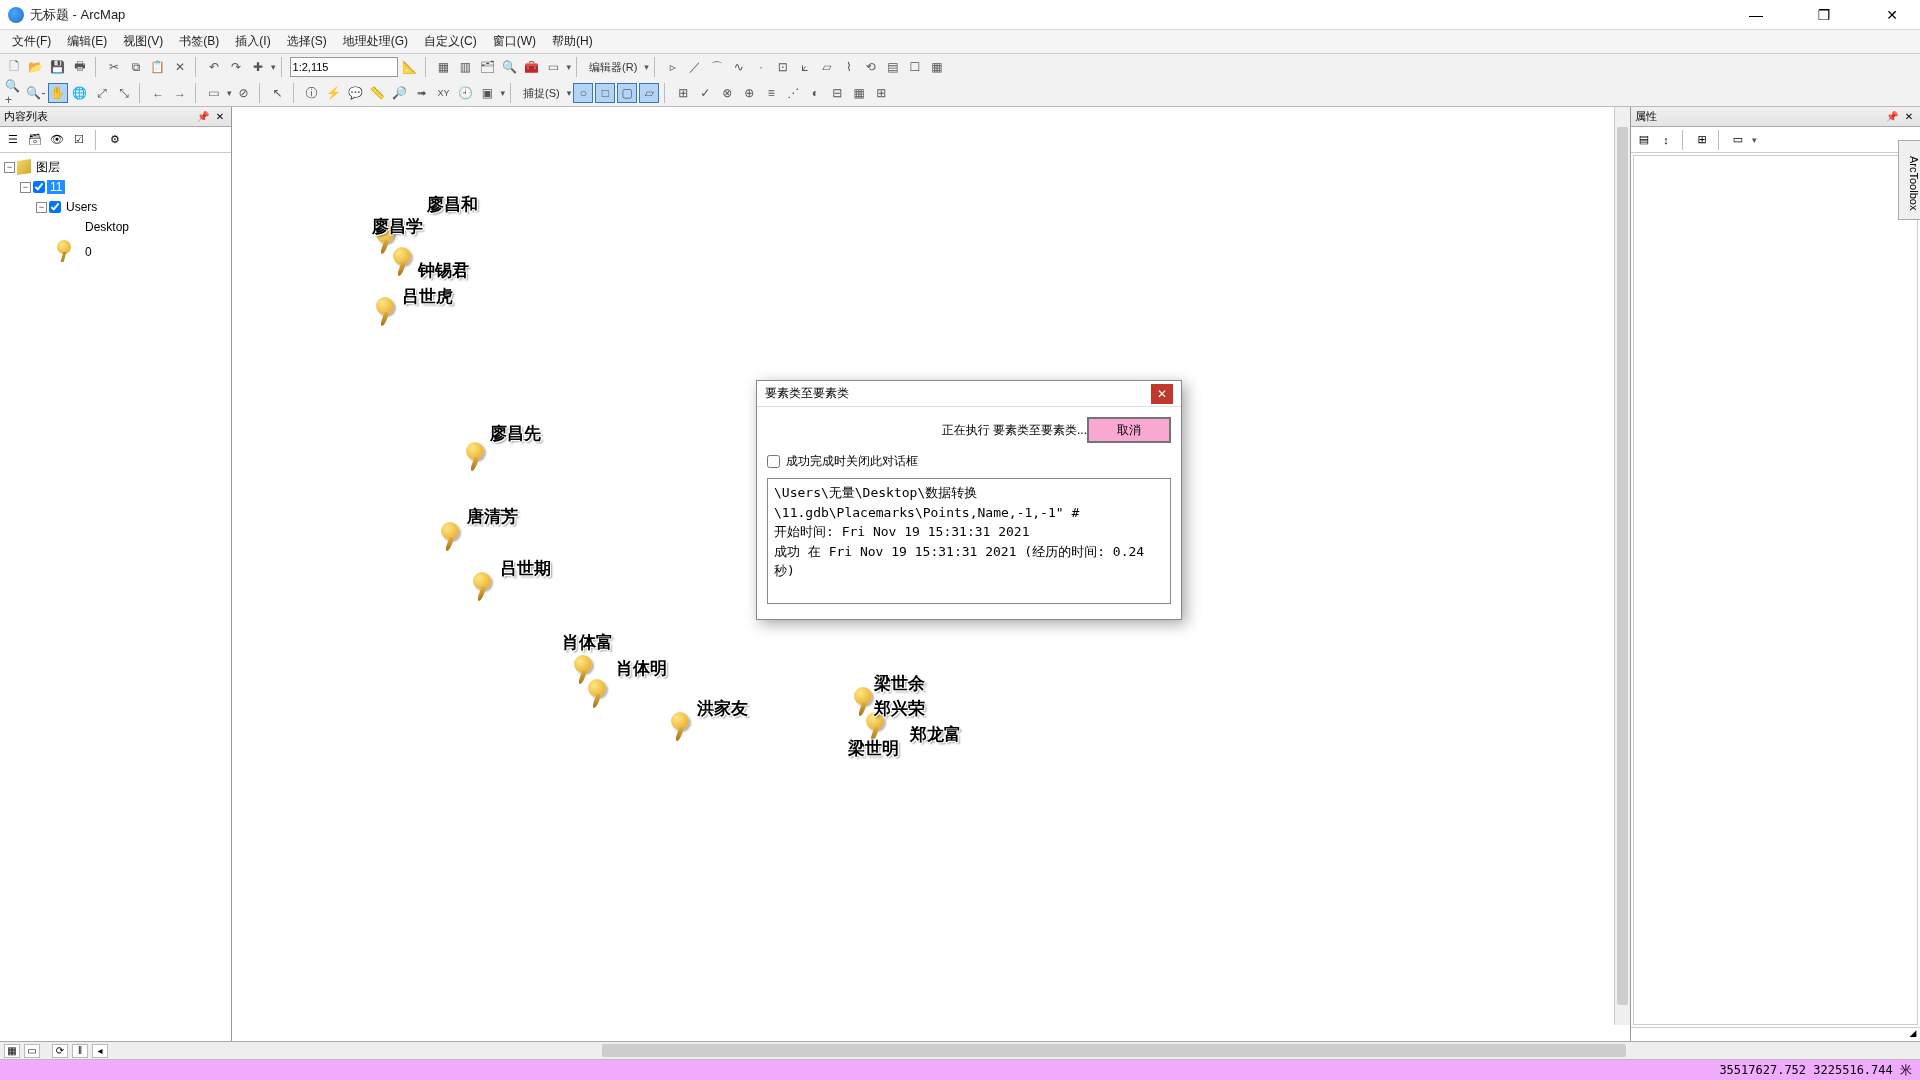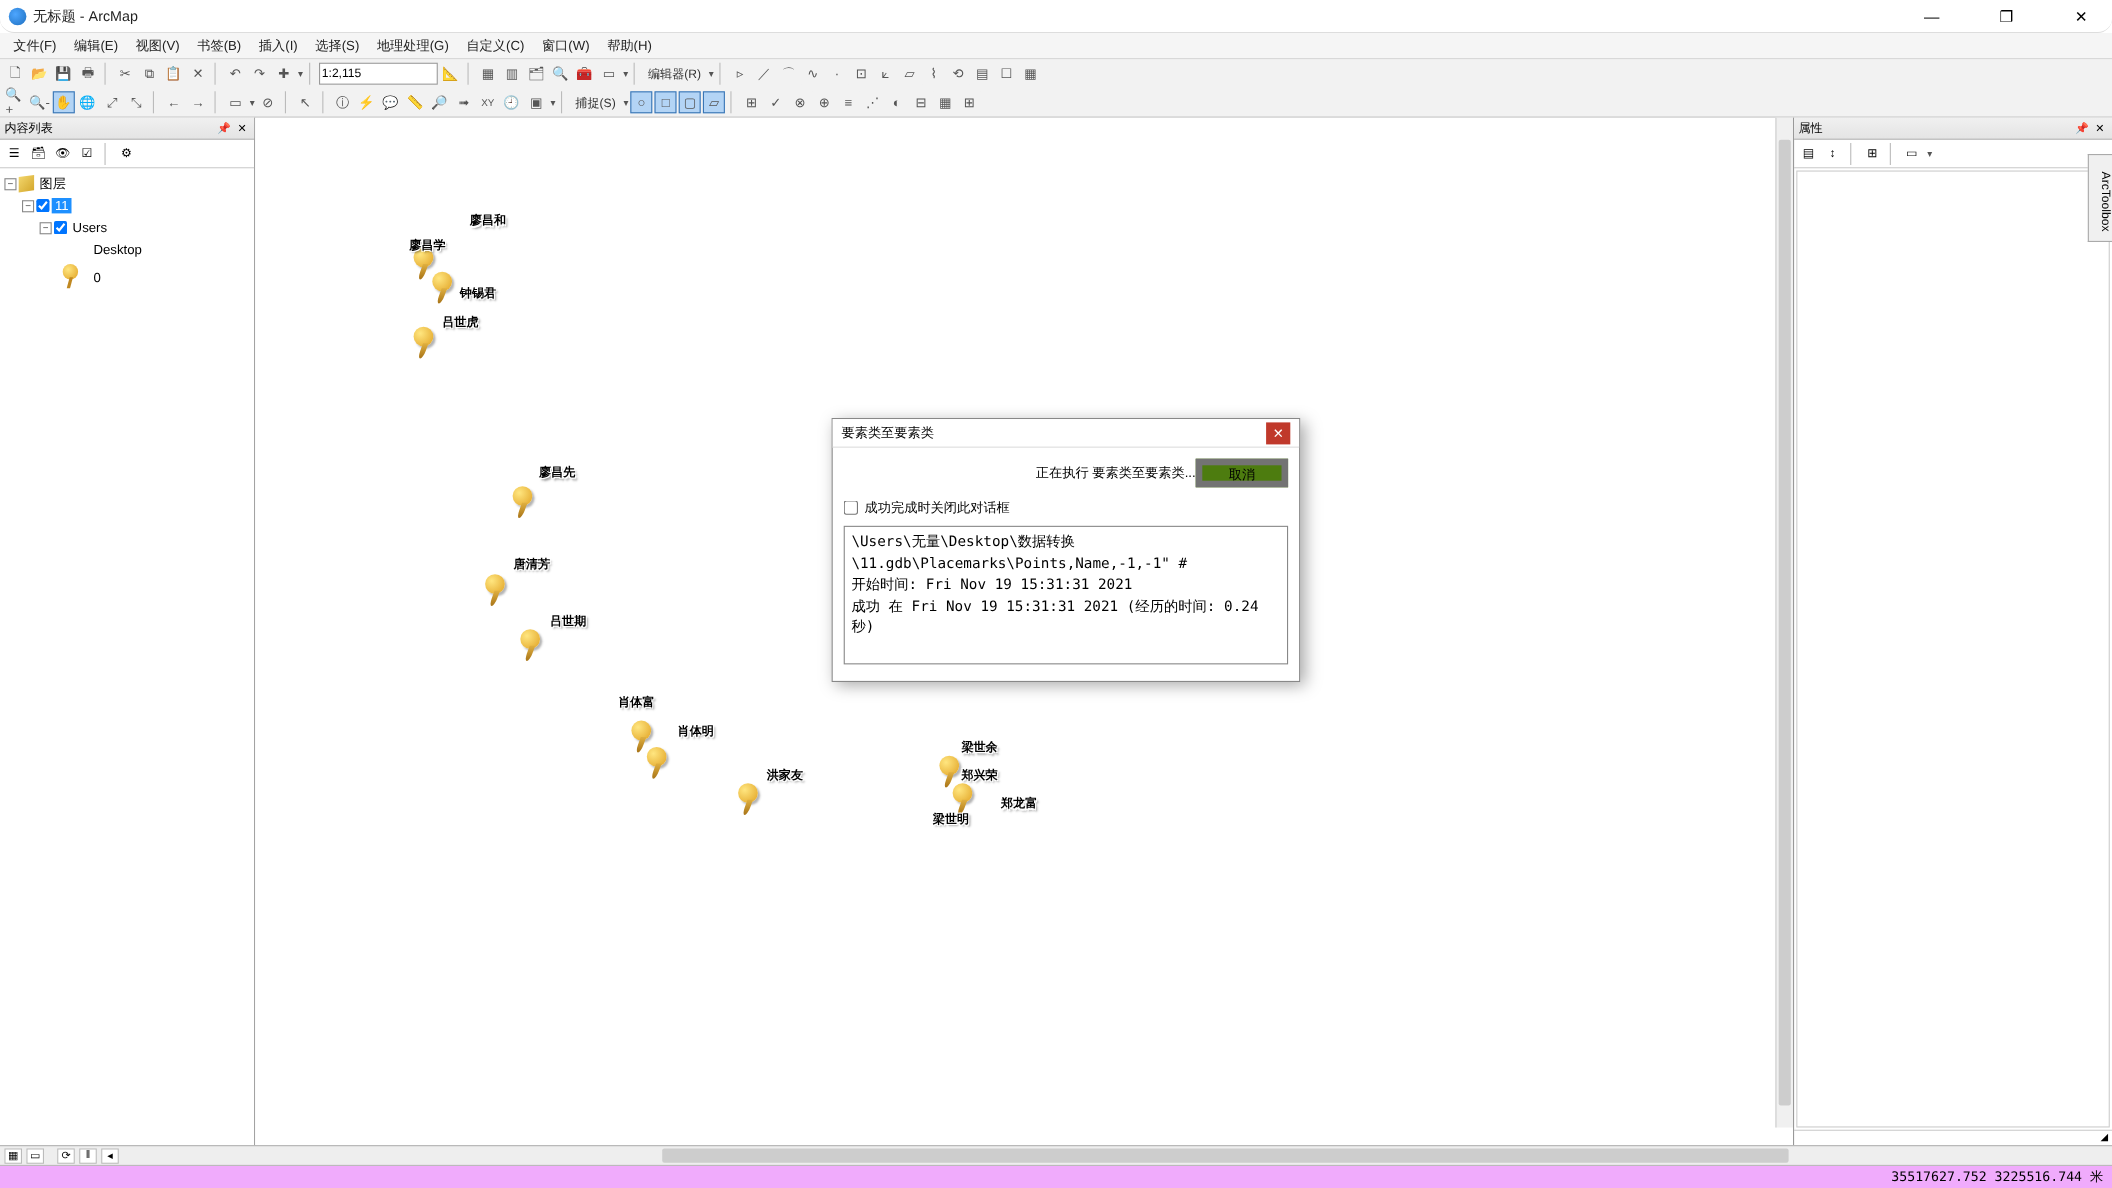--- a/index.html
+++ b/index.html
@@ -1,19 +1,19 @@
 <!DOCTYPE html>
 <html><head>
 <meta charset="utf-8">
 <style>
 * { margin: 0; padding: 0; box-sizing: border-box; font-family: "Microsoft YaHei", "Segoe UI", Tahoma, sans-serif; }
 body { width: 1920px; height: 1080px; background: #fff; overflow: hidden; position: relative; font-size: 12px; }
 
 
-.titlebar { height: 30px; display: flex; align-items: center; padding: 0 8px; border-bottom: 1px solid #ddd; border-radius: 13px; }
+.titlebar { height: 30px; display: flex; align-items: center; padding: 0 8px; border-bottom: 1px solid #ddd; }
 .titlebar .app-icon { width: 16px; height: 16px; background: radial-gradient(circle at 6px 6px, #4da6ff, #1e6fbf); border-radius: 50%; margin-right: 6px; }
 .titlebar .title { font-size: 13px; color: #222; }
 .titlebar .winbtns { margin-left: auto; display: flex; gap: 28px; }
 .titlebar .winbtn { width: 40px; height: 28px; display: flex; align-items: center; justify-content: center; font-size: 14px; cursor: pointer; }
 
 
 .menubar { height: 24px; display: flex; align-items: center; padding: 0 4px; border-bottom: 1px solid #ccc; background: #f5f5f5; }
 .menubar .menu-item { padding: 2px 8px; cursor: pointer; font-size: 12px; color: #222; }
 
 
@@ -47,21 +47,21 @@
 .pin-sym { width: 20px; height: 24px; margin-left: 50px; position: relative; }
 .pin-head { width: 14px; height: 14px; background: radial-gradient(circle at 5px 5px,#ffe680,#e0a020); border-radius: 50%; position: absolute; top:0; left:3px; }
 .pin-tail { width: 3px; height: 10px; background: #c08820; position: absolute; top: 12px; left: 8px; transform: skewX(-15deg); }
 
 
 .map-wrap { flex: 1; position: relative; background: #fff; }
 .map-canvas { position: absolute; inset: 0; }
 .map-pin { position: absolute; width: 26px; height: 32px; }
 .map-pin .ph { width: 18px; height: 18px; background: radial-gradient(circle at 6px 6px,#ffe680,#e0a020); border-radius:50%; position:absolute; top:0; left:4px; box-shadow: 2px 2px 2px rgba(0,0,0,0.3); }
 .map-pin .pt { width: 5px; height: 14px; background: linear-gradient(#e0b040,#a87418); position:absolute; top:15px; left:10px; transform: skewX(-20deg); border-radius: 0 0 50% 50%; }
-.map-label { position: absolute; font-size: 11px; font-weight: 700; color: #000; text-shadow: -1px -1px 0 #fff,1px -1px 0 #fff,-1px 1px 0 #fff,1px 1px 0 #fff, 2px 2px 2px rgba(0,0,0,0.4); white-space: nowrap; font-family: SimHei, "Microsoft YaHei", sans-serif; }
+.map-label { position: absolute; font-size: 17px; font-weight: 700; color: #000; text-shadow: -1px -1px 0 #fff,1px -1px 0 #fff,-1px 1px 0 #fff,1px 1px 0 #fff, 2px 2px 2px rgba(0,0,0,0.4); white-space: nowrap; font-family: SimHei, "Microsoft YaHei", sans-serif; }
 .map-scroll-v { position: absolute; right: 0; top: 0; bottom: 16px; width: 16px; background: #f0f0f0; border-left: 1px solid #ccc;}
 .map-scroll-v .thumb{ position:absolute; left:2px; right:2px; top:20px; bottom:20px; background:#cdcdcd; border-radius:2px;}
 
 
 .attrs { width: 290px; border-left: 1px solid #999; background: #fff; display:flex; flex-direction:column;}
 .attrs-toolbar { height: 26px; border-bottom: 1px solid #ccc; display:flex; align-items:center; padding:0 4px; gap:4px;}
 .attrs-body { flex:1; border: 1px solid #ccc; margin:2px; background:#fff; }
 .side-tab { position:absolute; right:0; top:140px; width:22px; height:80px; background:#f0f0f0; border:1px solid #aaa; border-right:none; writing-mode: vertical-rl; text-align:center; font-size:11px; padding-top:6px; cursor:pointer; }
 
 
@@ -71,21 +71,21 @@
 
 .statusbar { height: 22px; background: #f0abfc; border-top: 1px solid #bbb; display:flex; align-items:center; padding: 0 8px; font-size:12px; }
 .statusbar .coords { margin-left: auto; font-family: Consolas, monospace; }
 
 
 .dialog { position: absolute; left: 756px; top: 380px; width: 426px; background: #fff; border: 1px solid #888; box-shadow: 4px 4px 14px rgba(0,0,0,0.35); }
 .dlg-title { height: 26px; background: #fff; border-bottom: 1px solid #ddd; display:flex; align-items:center; padding: 0 8px; font-size:12px;}
 .dlg-close { margin-left:auto; width: 22px; height: 20px; background: #c0392b; color: #fff; display:flex; align-items:center; justify-content:center; cursor:pointer; font-size:12px;}
 .dlg-body { padding: 10px 10px 12px 10px; }
 .dlg-row1 { display:flex; align-items:center; justify-content: flex-end; margin-bottom: 10px;}
-.dlg-btn { min-width: 84px; height: 26px; border: 6px solid #737373; background: #4d7c0f; cursor:pointer; font-size:12px; padding:0 6px;}
+.dlg-btn { min-width: 84px; height: 26px; border: 2px solid #737373; background: #f9a8d4; cursor:pointer; font-size:12px; padding:0 6px;}
 .dlg-progress { width: 242px; height: 12px; border:1px solid #999; background:#fff; position:relative; margin-bottom:4px;}
 .dlg-progress .fill{ position:absolute; left:1px; top:1px; bottom:1px; width:6px; background:#4caf50;}
 .dlg-row2 { display:flex; align-items:center; justify-content: space-between; margin-bottom:8px;}
 .dlg-check-row { display:flex; align-items:center; gap:6px; margin-bottom:8px; font-size:12px;}
 .dlg-log { width: 100%; height: 126px; border:1px solid #888; font-family: Consolas, SimSun, monospace; font-size:13px; padding:4px 6px; overflow-y:scroll; line-height:1.5; white-space:pre-wrap; resize:none;}
 </style>
 </head>
 <body>
 
 <div class="titlebar">

